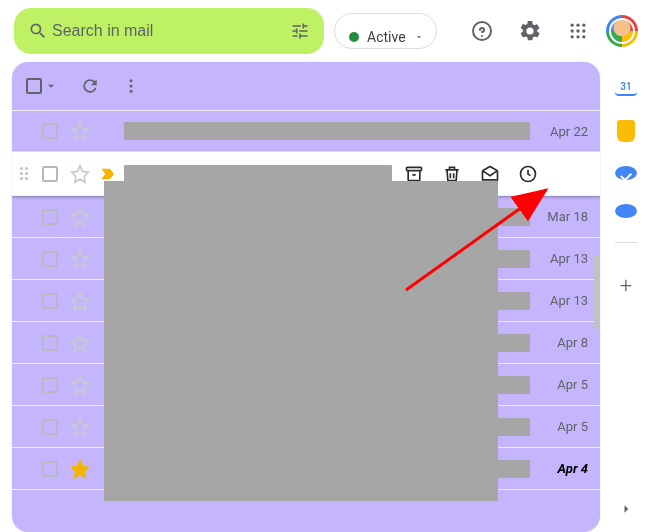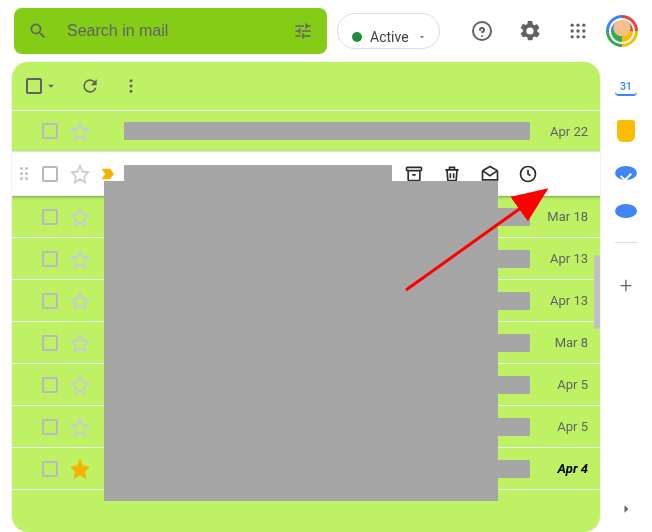--- a/index.html
+++ b/index.html
@@ -1,34 +1,34 @@
 <!DOCTYPE html>
 <html><head>
   <meta charset="utf-8">
   <style>
     * { box-sizing: border-box; margin: 0; padding: 0; }
     body { font-family: "Google Sans", Roboto, Arial, sans-serif; background: #fff; width: 652px; height: 532px; overflow: hidden; position: relative; }
     
     .header { display: flex; align-items: center; padding: 8px 14px; gap: 10px; }
-    .search-bar { display: flex; align-items: center; background: #84cc16; border-radius: 8px; height: 46px; flex: 0 0 310px; padding: 0 14px; gap: 19px; }
+    .search-bar { display: flex; align-items: center; background: #bef264; border-radius: 17px; height: 46px; flex: 0 0 310px; padding: 0 14px; gap: 4px; }
     .search-bar input { border: none; background: transparent; font-size: 16px; color: #5f6368; outline: none; flex: 1; }
     .search-bar input::placeholder { color: #5f6368; }
     .svg-icon { display: inline-flex; align-items: center; justify-content: center; }
     
     .status-chip { display: flex; align-items: center; gap: 8px; border: 1px solid #dadce0; border-radius: 18px; height: 36px; padding: 12px 12px 0 14px; color: #3c4043; font-size: 14px; cursor: pointer; }
     .status-dot { width: 10px; height: 10px; border-radius: 50%; background: #1e8e3e; }
     
     .header-right-icons { display: flex; align-items: center; gap: 8px; margin-left: auto; }
     .icon-btn { width: 40px; height: 40px; display: flex; align-items: center; justify-content: center; cursor: pointer; border-radius: 50%; }
     
     .avatar { width: 32px; height: 32px; border-radius: 50%; background: radial-gradient(circle at 50% 40%, #f5c08a 0 8px, transparent 9px), conic-gradient(#ea4335 0 25%, #fbbc04 0 50%, #34a853 0 75%, #4285f4 0 100%); border: 3px solid transparent; background-origin: border-box; box-shadow: inset 0 0 0 2px #fff; }
     
     .main-area { display: flex; height: calc(100% - 62px); }
     .mail-panel { flex: 1; padding: 0 0 0 12px; position: relative; }
-    .mail-card { background: #bef264; border-radius: 16px; box-shadow: 0 0 0 1px rgba(0,0,0,0.04); overflow: hidden; height: 100%; position: relative; }
+    .mail-card { background: #c4b5fd; border-radius: 16px; box-shadow: 0 0 0 1px rgba(0,0,0,0.04); overflow: hidden; height: 100%; position: relative; }
     
     .toolbar { display: flex; align-items: center; height: 48px; padding: 0 14px; gap: 22px; }
     .checkbox-combo { display: flex; align-items: center; gap: 2px; }
     .checkbox { width: 16px; height: 16px; border: 2px solid #5f6368; border-radius: 2px; }
     
     .msg-list { position: relative; }
     .row { display: flex; align-items: center; height: 42px; padding: 0 12px 0 8px; border-bottom: 1px solid #eceff1; position: relative; }
     .row.first-top { border-top: 1px solid #eceff1; }
     .row.hovered { box-shadow: 0 1px 2px rgba(60,64,67,.3), 0 1px 3px 1px rgba(60,64,67,.15); z-index: 5; background: #fff; height: 44px; }
     .row.unread .date { font-weight: 700; color: #000; font-style: italic; }
@@ -249,21 +249,21 @@
     <div style="width:16px"></div>
     <div class="checkbox"></div>
     <div class="star">
               <svg width="20" height="20" viewBox="0 0 24 24" fill="none" stroke="#c7cbd1" stroke-width="2">
                 <path d="M12 2l2.9 6.9L22 10l-5 4.9 1.2 7.1L12 18l-6.2 4 1.2-7.1L2 10l7.1-1.1z"></path>
               </svg>
             </div>
     <div class="important"></div>
     <div class="content-ph" style=""></div>
 
-    <div class="date">Mar 8</div>
+    <div class="date">Apr 8</div>
   </div>
           <div class="row">
     <div style="width:16px"></div>
     <div class="checkbox"></div>
     <div class="star">
               <svg width="20" height="20" viewBox="0 0 24 24" fill="none" stroke="#c7cbd1" stroke-width="2">
                 <path d="M12 2l2.9 6.9L22 10l-5 4.9 1.2 7.1L12 18l-6.2 4 1.2-7.1L2 10l7.1-1.1z"></path>
               </svg>
             </div>
     <div class="important"></div>

